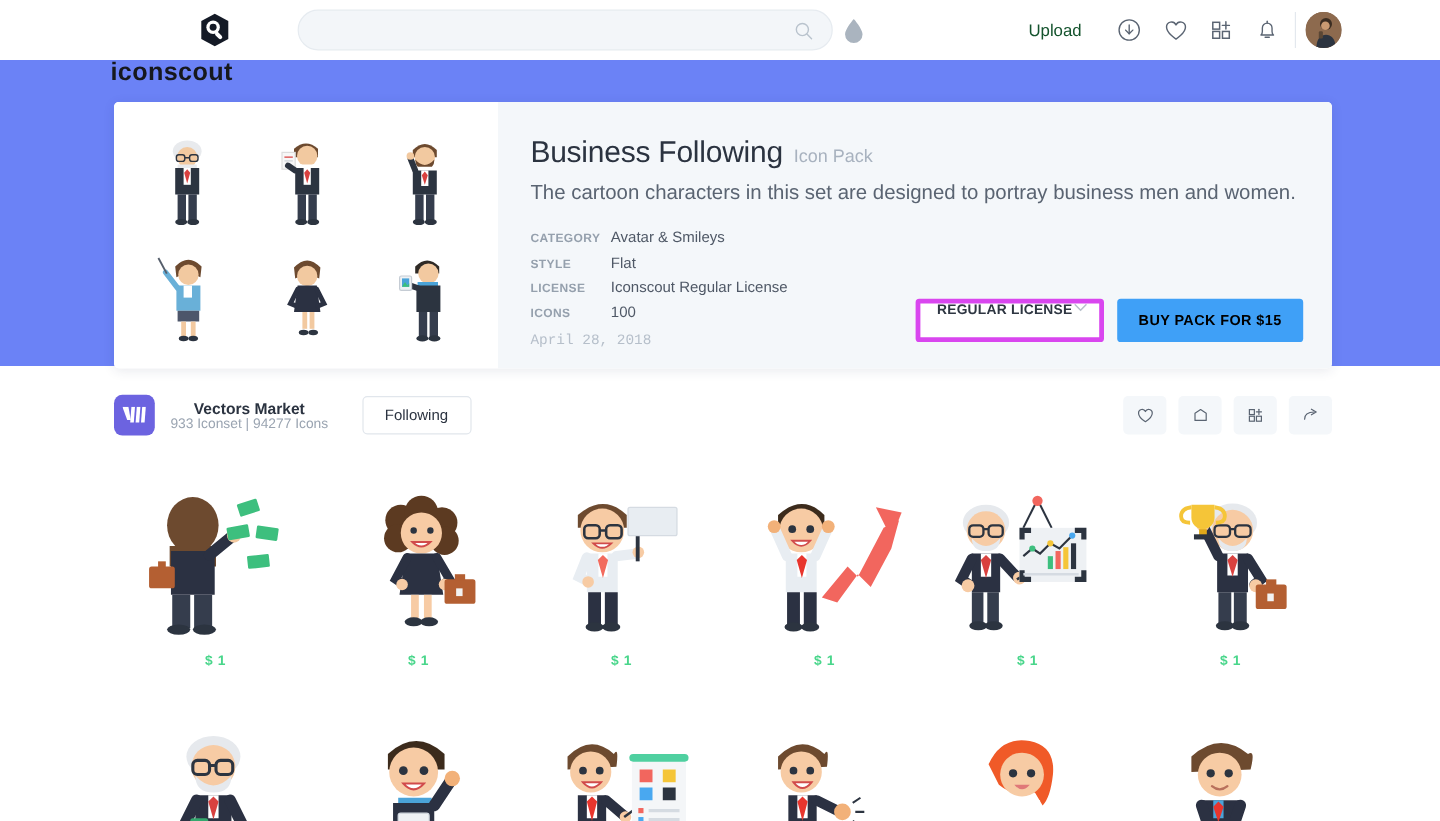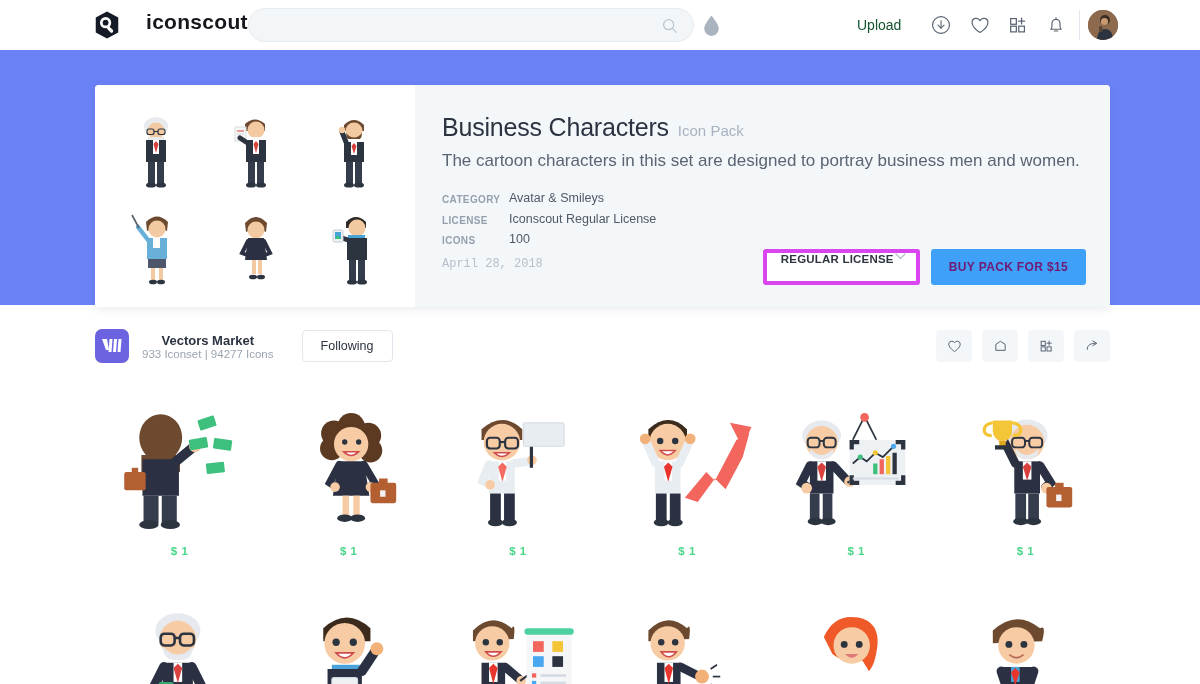--- a/index.html
+++ b/index.html
@@ -13,21 +13,21 @@
   
   .header {
     position: absolute; left: 0; top: 0;
     width: 1200px; height: 50px;
     background: #ffffff;
     display: flex; align-items: center;
     z-index: 10;
   }
   .logo-wrap {
     position: absolute; left: 92px; top: 10px;
-    display: flex; align-items: flex-start; gap: 24px;
+    display: flex; align-items: flex-end; gap: 9px; flex-direction: column;
   }
   .logo-mark { width: 30px; height: 30px; display: block; }
   .logo-text {
     font-size: 21px; font-weight: bold; color: #16181d;
     letter-spacing: 0.3px;
   }
   .search-box {
     position: absolute; left: 248px; top: 8px;
     width: 446px; height: 34px;
     background: #f3f6f9;
@@ -138,21 +138,21 @@
     display: flex; align-items: flex-start; justify-content: space-between;
     padding: 0 10px 0 14px;
     font-size: 11.5px; font-weight: bold; color: #2e3642;
     letter-spacing: 0.2px;
   }
   .buy-btn {
     height: 36px; padding: 0 18px;
     background: #3fa0f7;
     border-radius: 3px;
     display: flex; align-items: center;
-    color: #701a75; font-size: 12px; font-weight: bold;
+    color: #000000; font-size: 12px; font-weight: bold;
     letter-spacing: 0.35px;
   }
 
   
   .author-row {
     position: absolute; left: 95px; top: 323px;
     width: 1015px; height: 46px;
     display: flex; align-items: center; text-align: center;
   }
   .author-avatar {
@@ -381,29 +381,33 @@
         <rect x="25" y="51" width="7" height="21" fill="#353d4d"></rect>
         <rect x="34" y="51" width="7" height="21" fill="#353d4d"></rect>
         <ellipse cx="28" cy="73" rx="5" ry="2.6" fill="#2c3440"></ellipse>
         <ellipse cx="38" cy="73" rx="5" ry="2.6" fill="#2c3440"></ellipse>
       </svg>
     </div>
   </div>
 
   <div class="info-pane">
     <div class="pack-title-row">
-      <span class="pack-title">Business Characters</span>
+      <span class="pack-title">Business Following</span>
       <span class="pack-kind">Icon Pack</span>
     </div>
     <div class="pack-desc">The cartoon characters in this set are designed to portray business men and women.</div>
 
     <div class="meta-table">
       <div class="meta-row">
         <span class="meta-key">CATEGORY</span>
         <span class="meta-val">Avatar &amp; Smileys</span>
+      </div>
+      <div class="meta-row">
+        <span class="meta-key">STYLE</span>
+        <span class="meta-val">Flat</span>
       </div>
       <div class="meta-row">
         <span class="meta-key">LICENSE</span>
         <span class="meta-val">Iconscout Regular License</span>
       </div>
       <div class="meta-row">
         <span class="meta-key">ICONS</span>
         <span class="meta-val">100</span>
       </div>
       <div class="meta-date">April 28, 2018</div>

